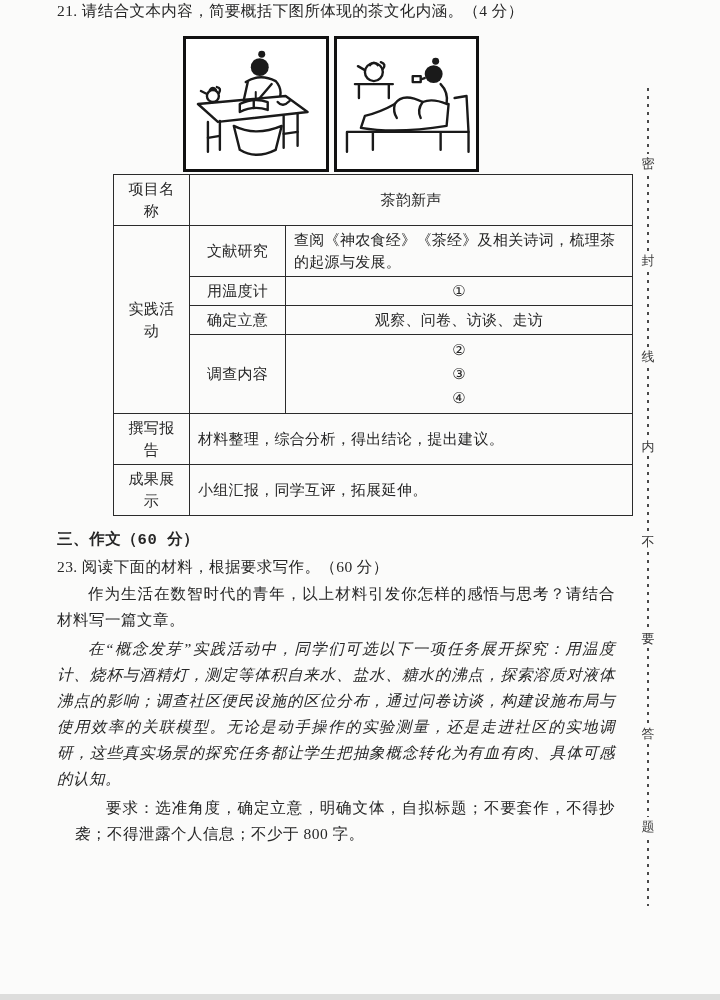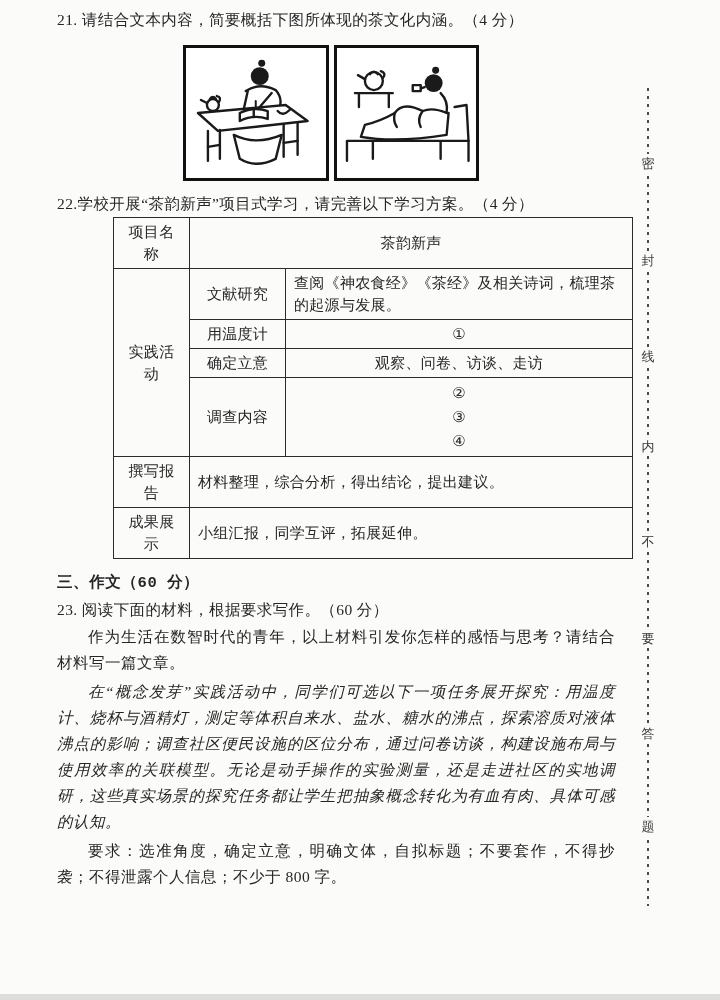--- a/index.html
+++ b/index.html
@@ -4,21 +4,21 @@
 <style>
   * { margin:0; padding:0; box-sizing:border-box; }
   html,body { width:720px; height:1000px; }
   body {
     background:#fbfbfa;
     font-family:"Liberation Serif","DejaVu Serif",serif;
     color:#262626;
     position:relative;
     overflow:hidden;
   }
-  .page { position:absolute; left:57px; top:9px; width:558px; }
+  .page { position:absolute; left:57px; top:0; width:558px; }
 
   .qline { font-size:15.5px; letter-spacing:.4px; line-height:22px; }
 
   
   .illus-wrap { margin:14px 0 0 126px; width:296px; height:136px; display:flex; gap:5px; }
   .panel { flex:1; border:3px solid #111; background:#fff; }
   .panel svg { width:100%; height:100%; display:block; }
 
   
   table.plan {
@@ -36,21 +36,21 @@
 
   .sec-title {
     margin-top:12px; font-family:Liberation Mono, monospace;
     font-weight:bold; font-size:15.5px; letter-spacing:.6px; line-height:24px;
   }
   .q23 { margin-top:4px; }
 
   .para { font-size:15.5px; letter-spacing:.5px; line-height:26px; text-indent:2em; text-align:justify; }
   .material { font-style:italic; margin-top:3px; }
   .prompt { margin-top:3px; }
-  .require { margin-top:3px; }
+  .require { margin-top:3px;margin-left:18px; }
 
   
   .binding-strip {
     position:absolute; left:641px; top:88px; width:14px; height:818px;
   }
   .binding-line {
     position:absolute; left:6px; top:0; width:2px; height:100%;
     background:repeating-linear-gradient(to bottom,#4a4a4a 0 3px,transparent 3px 8px);
   }
   .binding-char {
@@ -112,21 +112,20 @@
         <rect x="76" y="36" width="8" height="6" fill="#fff"></rect>
         <path d="M104 44 Q112 52 110 64 Q96 58 86 62 Q66 52 58 64 Q44 72 28 76 L24 88 Q60 94 110 86 L112 64" fill="#fff"></path>
         <path d="M86 62 Q80 70 84 78 M58 64 Q56 72 60 78"></path>
 
         <path d="M10 92 L132 92 M10 92 L10 112 M132 92 L132 112 M36 92 L36 110 M104 92 L104 110"></path>
         <path d="M118 58 L130 56 L132 92"></path>
       </svg>
     </div>
   </div>
 
-  <div class="qline" style="margin-top:12px">22.学校开展“茶韵新声”项目式学习，请完善以下学习方案。（4 分）</div>
 
   <table class="plan">
     <tbody>
         <tr>
       <td class="col1">项目名称</td>
       <td colspan="2">茶韵新声</td>
     </tr>
     <tr>
       <td class="col1" rowspan="4">实践活动</td>
       <td class="col2">文献研究</td>

